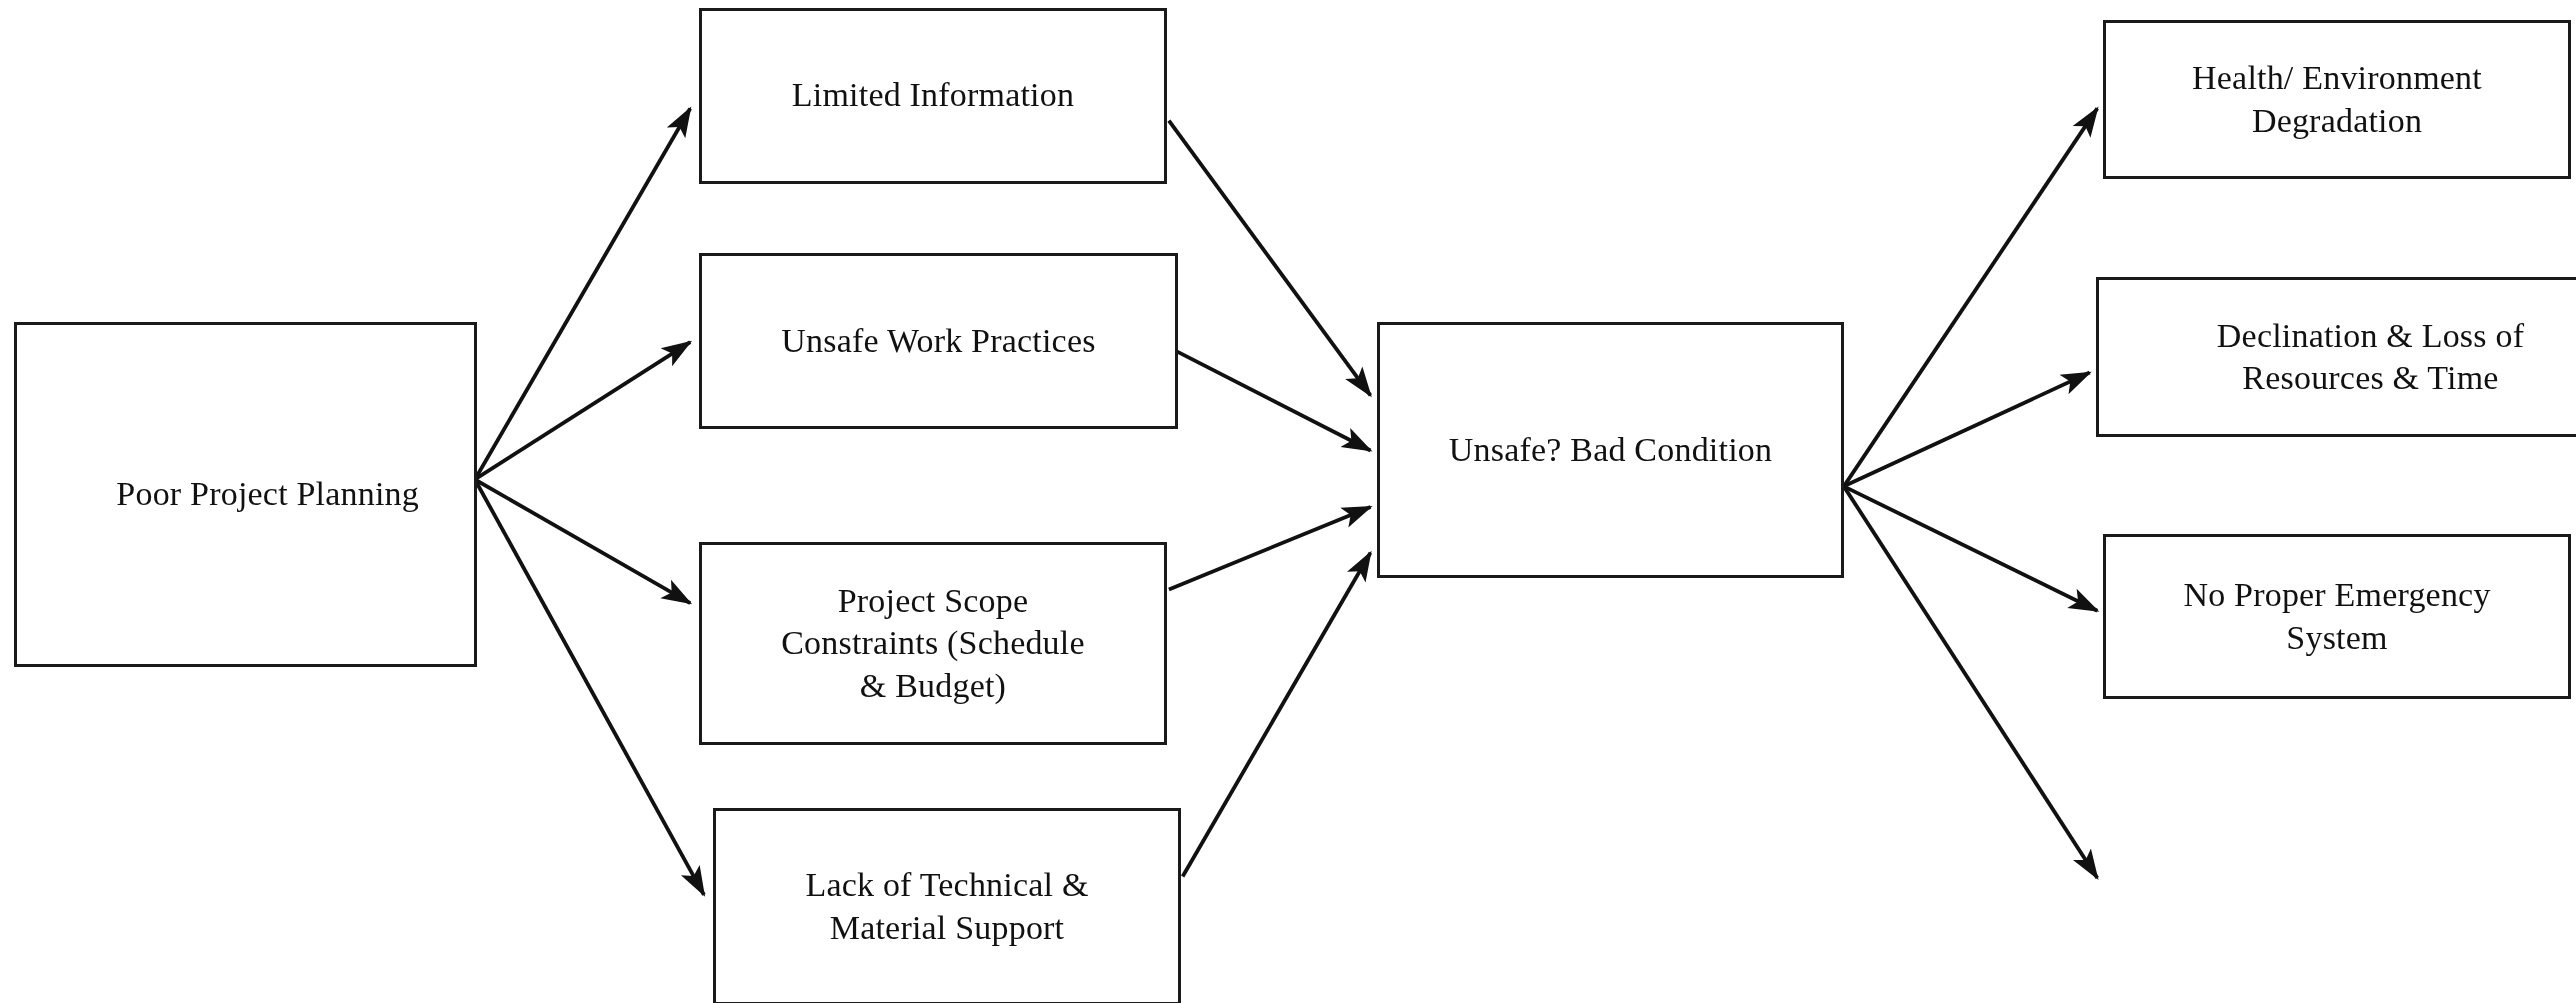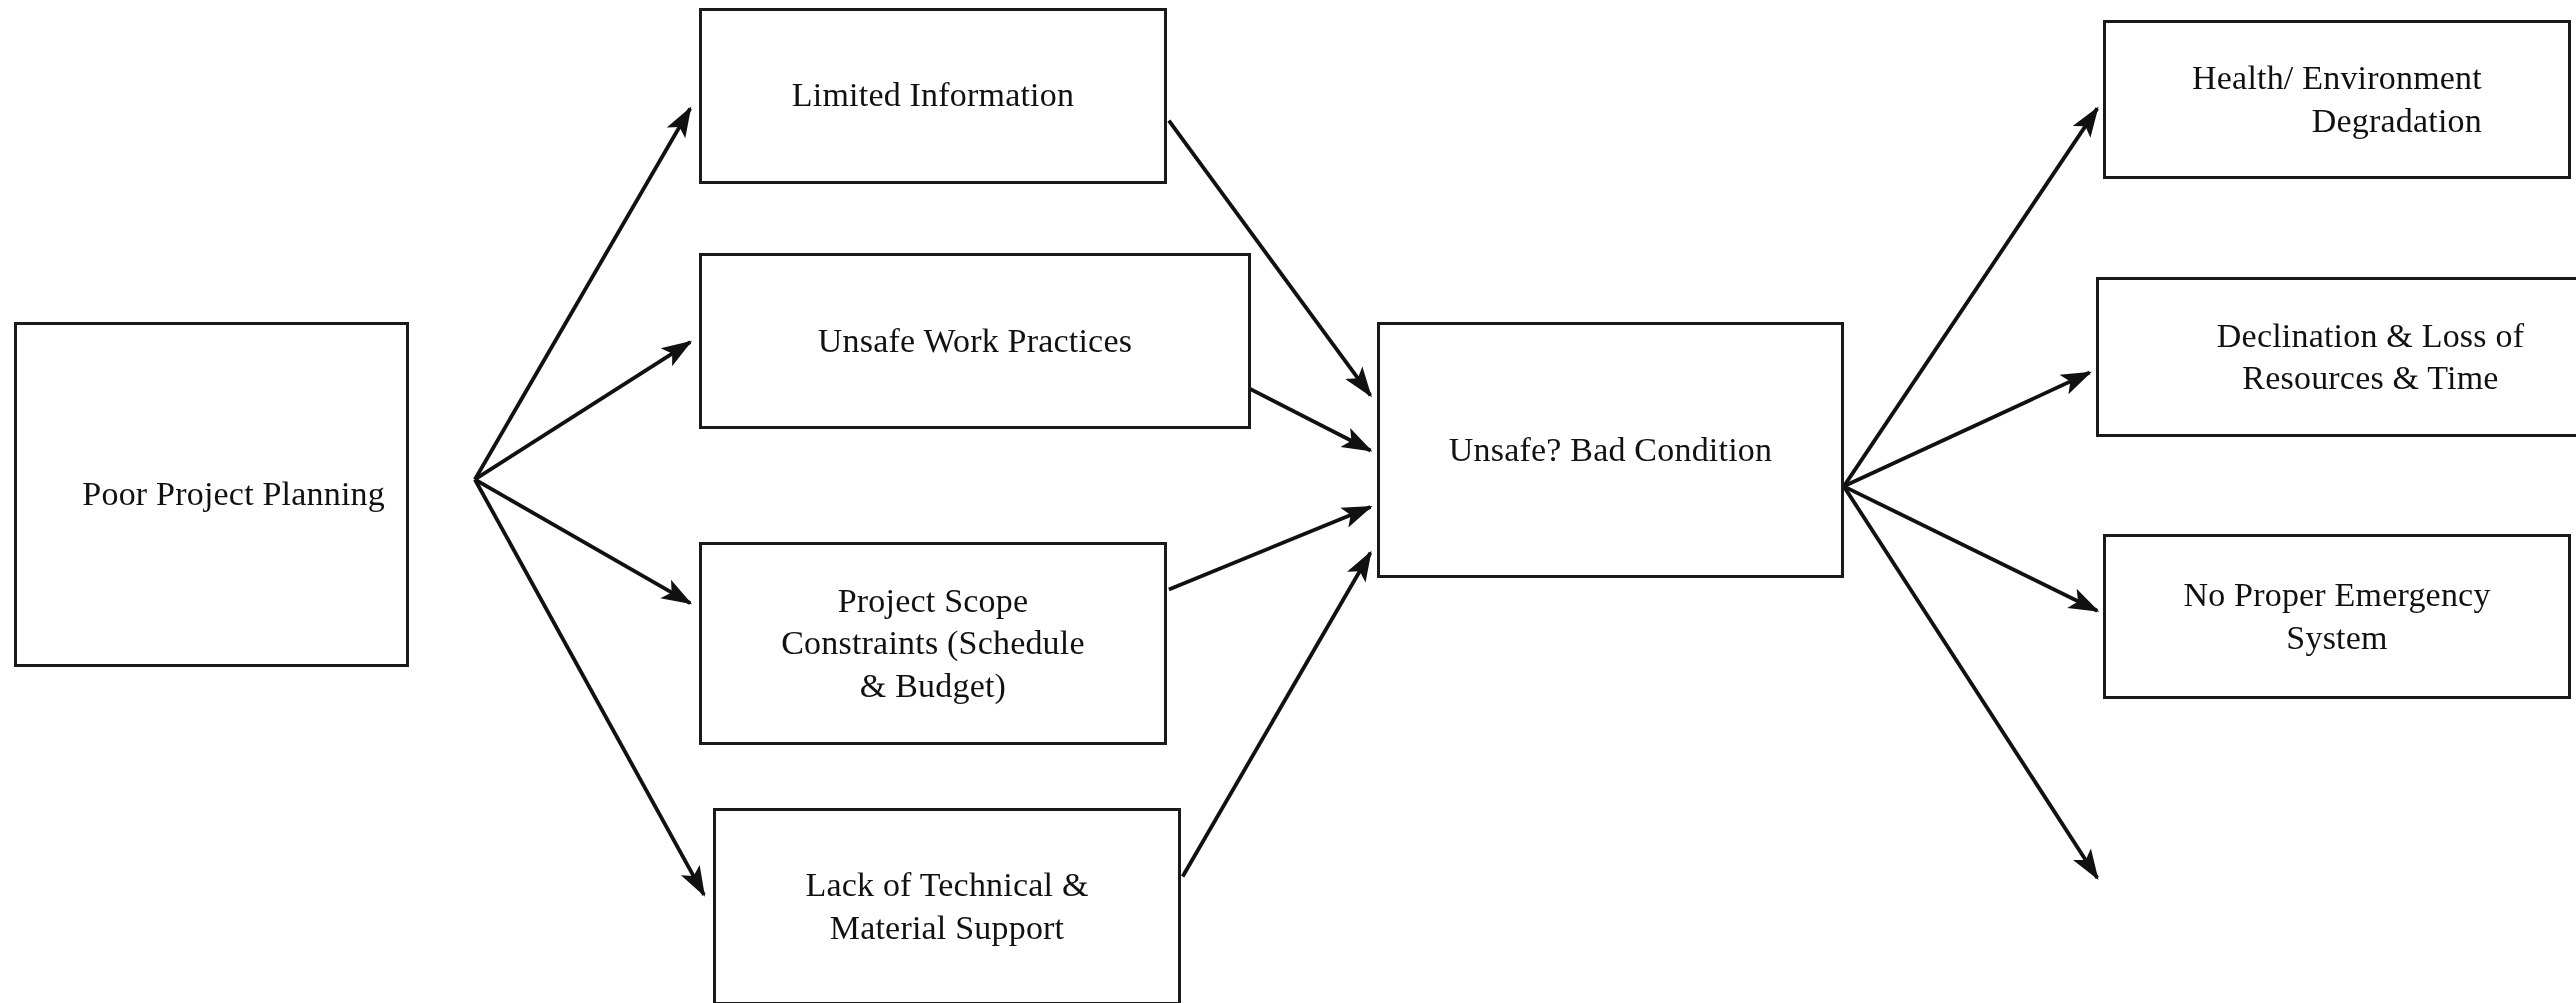--- a/index.html
+++ b/index.html
@@ -37,27 +37,27 @@
   }
   .node .label {
     display: block;
     font-size: 34px;
     line-height: 1.25;
     letter-spacing: 0.2px;
     padding: 0 10.7px;
     white-space: pre-line;
   }
   
-  #cause-root      { left: 13.7px;   top: 322px;  width: 395px;  height: 345px; padding-left: 45px; }
+  #cause-root      { left: 13.7px;   top: 322px;  width: 463px;  height: 345px; padding-left: 45px; }
   #c-limited-info  { left: 699px;  top: 7.6px;   width: 468px;  height: 176px; }
-  #c-unsafe-work   { left: 699px;  top: 253px;  width: 552px;  height: 176px; }
+  #c-unsafe-work   { left: 699px;  top: 253px;  width: 479px;  height: 176px; }
   #c-scope         { left: 699px;  top: 506px;  width: 468px;  height: 203px; margin-top: 36px; }
   #c-lack-support  { left: 713px;  top: 808px; width: 468px;  height: 197px; }
   #central-node    { left: 1377px; top: 322px;  width: 467px;  height: 256px; }
-  #e-health        { left: 2103px; top: 20px;   width: 468px;  height: 159px; text-align: right; }
+  #e-health        { left: 2103px; top: 20px;   width: 468px;  height: 159px; }
   #e-declination   { left: 2096px; top: 277px;  width: 549px;  height: 160px; }
   #e-emergency     { left: 2103px; top: 534px;  width: 468px;  height: 165px; }
   #e-negligence    { left: 2103px; top: 805px; width: 468px;  height: 165px; }
 </style>
 </head>
 <body>
 
 <div id="stage">
 
   <svg id="wires" viewBox="0 0 3374 1315" width="2576" height="1004" xmlns="http://www.w3.org/2000/svg">

